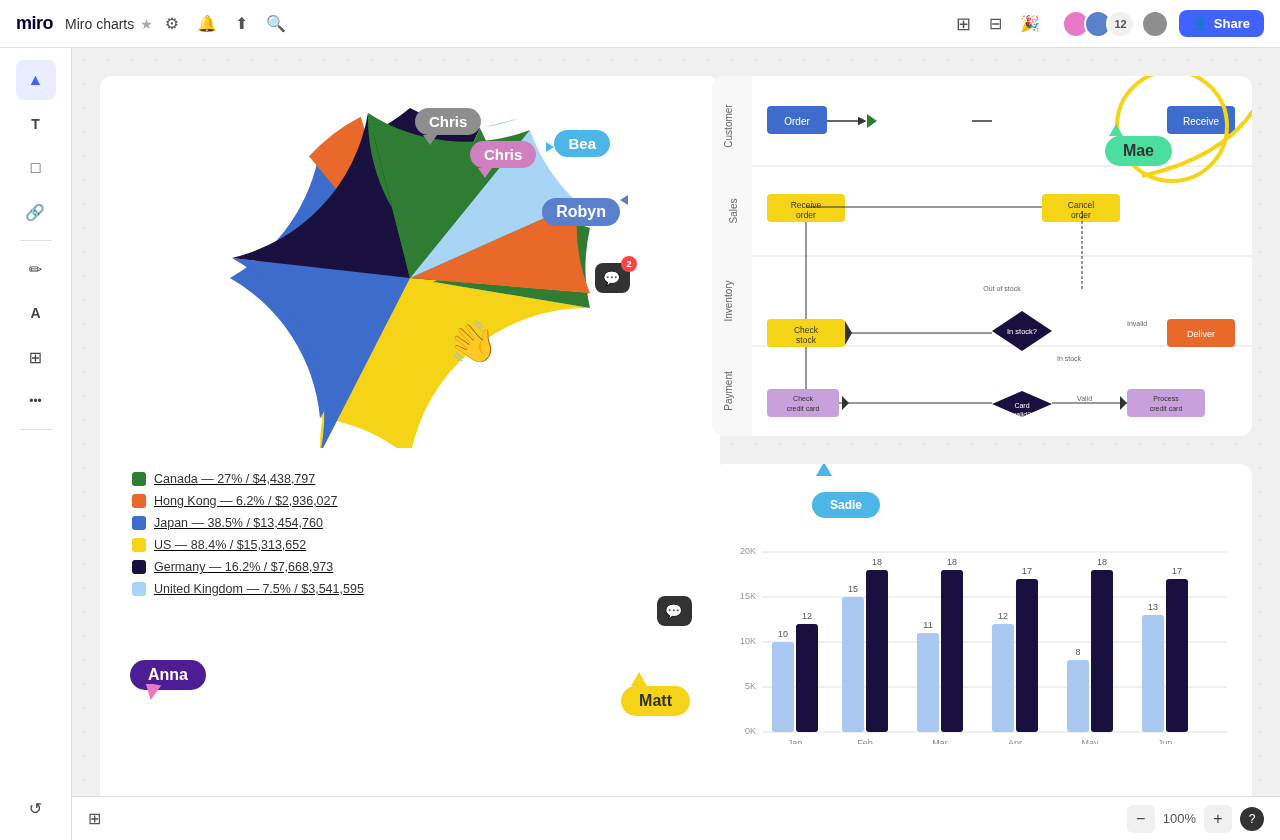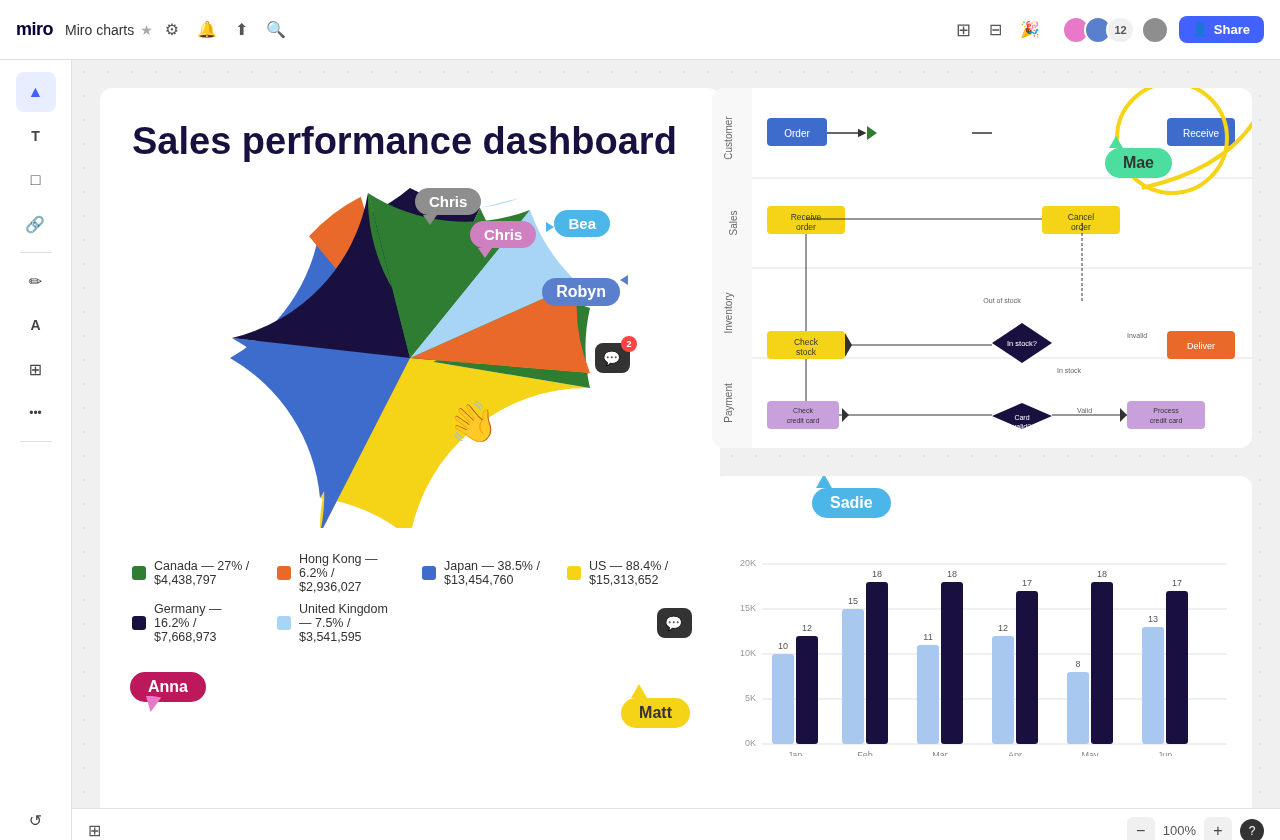--- a/index.html
+++ b/index.html
@@ -1,19 +1,19 @@
 <!DOCTYPE html>
 <html><head>
   <meta charset="utf-8">
   <style>
     * { box-sizing: border-box; margin: 0; padding: 0; }
     body { font-family: -apple-system, BlinkMacSystemFont, 'Segoe UI', sans-serif; background: #e8e8e8; width: 1280px; height: 840px; overflow: hidden; }
 
     
-    .topbar { display: flex; align-items: center; justify-content: space-between; background: #fff; height: 60px; padding: 0 16px; border-bottom: 1px solid #e0e0e0; position: relative; z-index: 10; }
+    .topbar { display: flex; align-items: center; justify-content: space-between; background: #fff; height: 48px; padding: 0 16px; border-bottom: 1px solid #e0e0e0; position: relative; z-index: 10; }
     .topbar-left { display: flex; align-items: center; gap: 12px; }
     .miro-logo { font-weight: 700; font-size: 18px; color: #050038; letter-spacing: -0.5px; }
     .board-title { display: flex; gap: 6px; font-size: 14px; color: #333; }
     .star-icon { color: #aaa; font-size: 14px; }
     .topbar-icons { display: flex; align-items: center; gap: 18px; color: #555; font-size: 16px; }
     .topbar-right { display: flex; align-items: center; gap: 10px; }
     .avatars-group { display: flex; align-items: center; }
     .avatar { width: 28px; height: 28px; border-radius: 50%; border: 2px solid #fff; margin-left: -6px; overflow: hidden; display: flex; align-items: center; justify-content: center; font-size: 10px; font-weight: 700; }
     .avatar:first-child { margin-left: 0; }
     .avatar-count { background: #f0f0f0; color: #555; font-size: 11px; font-weight: 600; border: 2px solid #fff; border-radius: 20px; padding: 0 6px; height: 28px; display: flex; align-items: center; margin-left: -6px; }
@@ -30,21 +30,21 @@
     .toolbar-bottom { margin-top: auto; }
 
     
     .canvas { flex: 1; background: #f0f0f0; position: relative; overflow: hidden; }
 
     
     .panel-left { position: absolute; left: 28px; top: 28px; width: 620px; height: 730px; background: #fff; border-radius: 12px; padding: 32px; overflow: hidden; }
     .dashboard-title { font-size: 38px; font-weight: 800; color: #1a1040; line-height: 1.15; margin-bottom: 24px; }
 
     
-    .legend { display: grid; grid-template-columns: 1fr 1fr 1fr 1fr; gap: 8px 24px; margin-top: 16px; }
+    .legend { display: grid; grid-template-columns: 1fr; gap: 8px 24px; margin-top: 16px; text-decoration: underline; }
     .legend-item { display: flex; align-items: center; gap: 8px; font-size: 12.5px; color: #333; }
     .legend-dot { width: 14px; height: 14px; border-radius: 3px; flex-shrink: 0; }
 
     
     .panel-right-top { position: absolute; right: 28px; top: 28px; width: 540px; height: 360px; background: #fff; border-radius: 12px; overflow: hidden; }
 
     
     .panel-right-bottom { position: absolute; right: 28px; top: 416px; width: 540px; height: 342px; background: #fff; border-radius: 12px; padding: 20px; overflow: hidden; }
 
     
@@ -106,21 +106,20 @@
     <div class="toolbar-divider"></div>
     <div class="toolbar-bottom">
       <div class="toolbar-btn">↺</div>
     </div>
   </div>
 
   <div class="canvas">
     <div class="canvas-bg"></div>
 
     <div class="panel-left">
-      <div class="dashboard-title">Sales performance dashboard</div>
 
       <div style="position:relative; width:380px; height:340px; margin: 0 auto;">
         <svg viewBox="0 0 380 340" width="380" height="340">
 
           <path d="M190 170 L370 200 A180 180 0 0 0 190 350 A180 180 0 0 0 100 310 Z" fill="#f5d316"></path>
 
           <path d="M190 170 L100 310 A180 180 0 0 0 10 170 A180 180 0 0 0 100 40 Z" fill="#3d6ccc"></path>
 
           <path d="M190 170 L100 40 A180 180 0 0 0 190 0 A180 180 0 0 0 260 20 Z" fill="#1a1040"></path>
 
@@ -205,21 +204,21 @@
           <div class="legend-dot" style="background:#1a1040;"></div>
           <span>Germany — 16.2% / $7,668,973</span>
         </div>
         <div class="legend-item">
           <div class="legend-dot" style="background:#a8d4f5;"></div>
           <span>United Kingdom — 7.5% / $3,541,595</span>
         </div>
       </div>
 
       <div style="position:absolute; bottom:116px; left:30px;">
-        <div style="background:#be185d; border-radius:20px; padding:6px 18px; font-size:16px; font-weight:700; color:#fff; display:inline-block;">Anna</div>
+        <div style="background:#4c1d95; border-radius:20px; padding:6px 18px; font-size:16px; font-weight:700; color:#fff; display:inline-block;">Anna</div>
         <svg width="20" height="20" style="position:absolute;bottom:-14px;left:14px;">
           <polygon points="0,0 8,16 16,0" fill="#e879c9" transform="rotate(10,8,8)"></polygon>
         </svg>
       </div>
 
       <div style="position:absolute; bottom:90px; right:30px;">
         <div style="background:#f5d316; border-radius:20px; padding:6px 18px; font-size:16px; font-weight:700; color:#333; display:inline-block;">Matt</div>
         <svg width="16" height="16" style="position:absolute;top:-14px;left:10px;">
           <polygon points="8,0 0,14 16,14" fill="#f5d316"></polygon>
         </svg>
@@ -322,21 +321,21 @@
         </svg>
       </div>
     </div>
 
     <div class="panel-right-bottom">
       
       <div style="position:absolute; top:12px; left:100px; z-index:5;">
         <svg width="16" height="16" style="position:absolute;top:-14px;left:4px;">
           <polygon points="8,0 0,14 16,14" fill="#4db6e8"></polygon>
         </svg>
-        <div style="background:#4db6e8; border-radius:20px; padding:6px 18px; font-size:16px; font-weight:700; color:#fff; display:inline-block; margin-top:0;">Sadie</div>
+        <div style="background:#4db6e8; border-radius:20px; padding:6px 18px; font-size:12px; font-weight:700; color:#fff; display:inline-block; margin-top:16px;">Sadie</div>
       </div>
 
       <svg id="bar-chart" viewBox="0 0 500 240" width="500" height="240" style="margin-top:20px;">
 
         <text x="24" y="230" font-size="9" fill="#999" text-anchor="end">0K</text>
         <text x="24" y="185" font-size="9" fill="#999" text-anchor="end">5K</text>
         <text x="24" y="140" font-size="9" fill="#999" text-anchor="end">10K</text>
         <text x="24" y="95" font-size="9" fill="#999" text-anchor="end">15K</text>
         <text x="24" y="50" font-size="9" fill="#999" text-anchor="end">20K</text>
 

